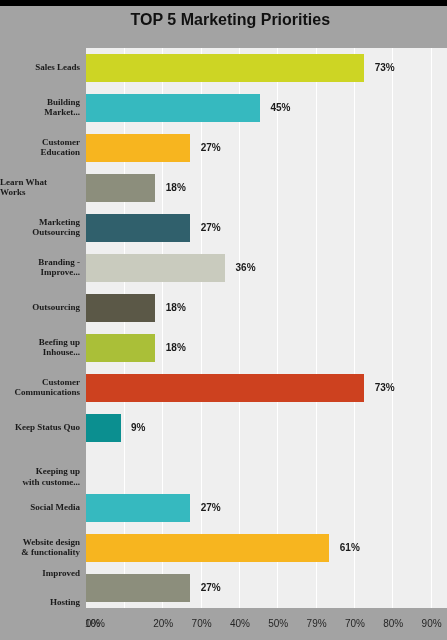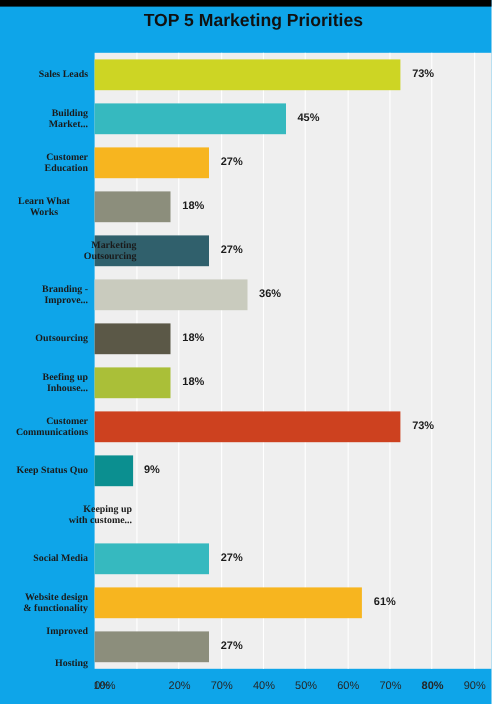--- a/index.html
+++ b/index.html
@@ -1,21 +1,21 @@
 <!DOCTYPE html>
 <html><head>
 <meta charset="utf-8">
 <style>
   html,body{margin:0;padding:0;}
   body{
     width:447px;height:640px;overflow:hidden;background:#ffffff;
     font-family:"Liberation Sans",sans-serif;
     -webkit-font-smoothing:antialiased;
   }
-  #page{position:relative;width:447px;height:640px;background:#0ea5e9;}
+  #page{position:relative;width:447px;height:640px;background:#a3a3a3;}
   #topbar{position:absolute;left:0;top:0;width:447px;height:5.7px;background:#000;}
   #title{position:absolute;left:130.6px;top:12.3px;
     font-size:16px;font-weight:bold;color:#111;line-height:16px;white-space:nowrap;}
   #plot{position:absolute;left:85.7px;top:47.6px;width:361.3px;height:560.4px;background:#efefef;}
   .grid{position:absolute;top:0;width:1px;height:100%;background:#fff;}
   .bar{position:absolute;height:29px;}
   .catlabel{position:absolute;text-align:right;font-size:9px;font-weight:bold;color:#1a1a1a;line-height:10.6px;font-family:Liberation Serif, serif;}
   .vallabel{position:absolute;font-size:10px;font-weight:bold;color:#1a1a1a;}
   .ticklabel{position:absolute;font-size:10px;color:#262626;}
 </style>
@@ -59,25 +59,25 @@
           <span>Sales Leads</span>
         </div>
         <div class="catlabel" style="left: 0px; width: 80px; top: 87.1786px; height: 40.0286px; display: flex; flex-direction: column; align-items: flex-end; justify-content: center;">
           <span>Building</span>
           <span>Market...</span>
         </div>
         <div class="catlabel" style="left: 0px; width: 80px; top: 127.207px; height: 40.0286px; display: flex; flex-direction: column; align-items: flex-end; justify-content: center;">
           <span>Customer</span>
           <span>Education</span>
         </div>
-        <div class="catlabel" style="left: 0px; width: 80px; top: 167.236px; height: 40.0286px; display: flex; flex-direction: column; align-items: center; justify-content: center;">
+        <div class="catlabel" style="left: 0px; width: 80px; top: 167.236px; height: 40.0286px; display: flex; flex-direction: column; align-items: flex-start; justify-content: center;">
           <span>Learn What</span>
           <span>Works</span>
         </div>
-        <div class="catlabel" style="left: 0px; width: 80px; top: 207.264px; height: 40.0286px; display: flex; flex-direction: column; align-items: flex-end; justify-content: center; padding-left: 44px;">
+        <div class="catlabel" style="left: 0px; width: 80px; top: 207.264px; height: 40.0286px; display: flex; flex-direction: column; align-items: flex-end; justify-content: center;">
           <span>Marketing</span>
           <span>Outsourcing</span>
         </div>
         <div class="catlabel" style="left: 0px; width: 80px; top: 247.293px; height: 40.0286px; display: flex; flex-direction: column; align-items: flex-end; justify-content: center;">
           <span>Branding -</span>
           <span>Improve...</span>
         </div>
         <div class="catlabel" style="left: 0px; width: 80px; top: 287.321px; height: 40.0286px; display: flex; flex-direction: column; align-items: flex-end; justify-content: center;">
           <span>Outsourcing</span>
         </div>
@@ -85,21 +85,21 @@
           <span>Beefing up</span>
           <span>Inhouse...</span>
         </div>
         <div class="catlabel" style="left: 0px; width: 80px; top: 367.379px; height: 40.0286px; display: flex; flex-direction: column; align-items: flex-end; justify-content: center;">
           <span>Customer</span>
           <span>Communications</span>
         </div>
         <div class="catlabel" style="left: 0px; width: 80px; top: 407.407px; height: 40.0286px; display: flex; flex-direction: column; align-items: flex-end; justify-content: center;">
           <span>Keep Status Quo</span>
         </div>
-        <div class="catlabel" style="left: 0px; width: 80px; top: 447.436px; height: 40.0286px; display: flex; flex-direction: column; align-items: flex-end; justify-content: center; margin-left: 40px;">
+        <div class="catlabel" style="left: 0px; width: 80px; top: 447.436px; height: 40.0286px; display: flex; flex-direction: column; align-items: flex-end; justify-content: flex-end;">
           <span>Keeping up</span>
           <span>with custome...</span>
         </div>
         <div class="catlabel" style="left: 0px; width: 80px; top: 487.464px; height: 40.0286px; display: flex; flex-direction: column; align-items: flex-end; justify-content: center;">
           <span>Social Media</span>
         </div>
         <div class="catlabel" style="left: 0px; width: 80px; top: 527.493px; height: 40.0286px; display: flex; flex-direction: column; align-items: flex-end; justify-content: center;">
           <span>Website design</span>
           <span>&amp; functionality</span>
         </div>
@@ -123,19 +123,19 @@
         <div class="vallabel" style="left: 339.798px; top: 527.943px; height: 40.0286px; display: flex; align-items: center;">61%</div>
         <div class="vallabel" style="left: 200.649px; top: 567.971px; height: 40.0286px; display: flex; align-items: center;">27%</div>
       </div>
     <div id="xaxis">
         <div class="ticklabel" style="top: 617.5px; left: 85.7px;">0%</div>
         <div class="ticklabel" style="top: 617.5px; left: 84.933px; width: 80px; text-align: left;">10%</div>
         <div class="ticklabel" style="top: 617.5px; left: 123.266px; width: 80px; text-align: center;">20%</div>
         <div class="ticklabel" style="top: 617.5px; left: 161.599px; width: 80px; text-align: center;">70%</div>
         <div class="ticklabel" style="top: 617.5px; left: 199.932px; width: 80px; text-align: center;">40%</div>
         <div class="ticklabel" style="top: 617.5px; left: 238.265px; width: 80px; text-align: center;">50%</div>
-        <div class="ticklabel" style="top: 617.5px; left: 276.598px; width: 80px; text-align: center;">60%</div>
+        <div class="ticklabel" style="top: 617.5px; left: 276.598px; width: 80px; text-align: center;">79%</div>
         <div class="ticklabel" style="top: 617.5px; left: 314.931px; width: 80px; text-align: center;">70%</div>
-        <div class="ticklabel" style="top: 617.5px; left: 353.264px; width: 80px; text-align: center; font-weight: bold;">80%</div>
+        <div class="ticklabel" style="top: 617.5px; left: 353.264px; width: 80px; text-align: center;">80%</div>
         <div class="ticklabel" style="top: 617.5px; left: 391.597px; width: 80px; text-align: center;">90%</div>
       </div>
   </div>
 </div>
 
 </body></html>

